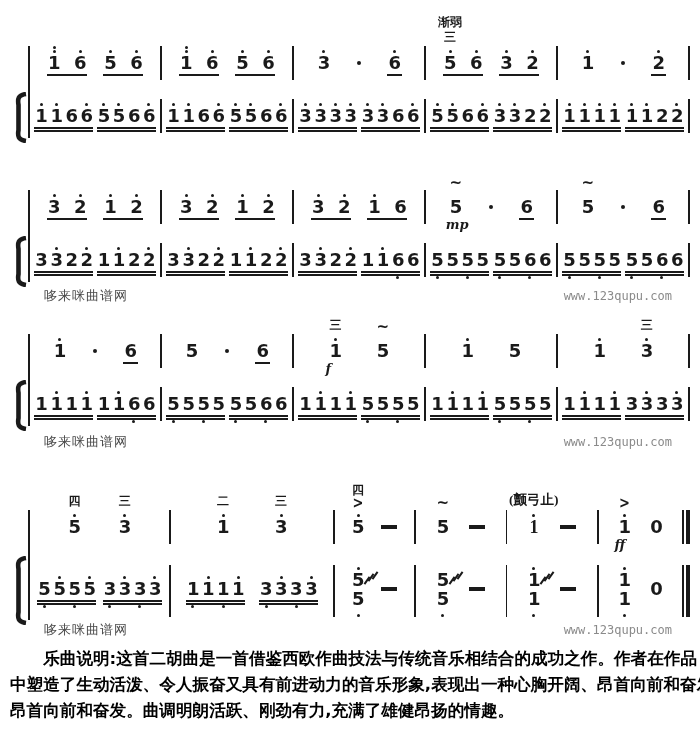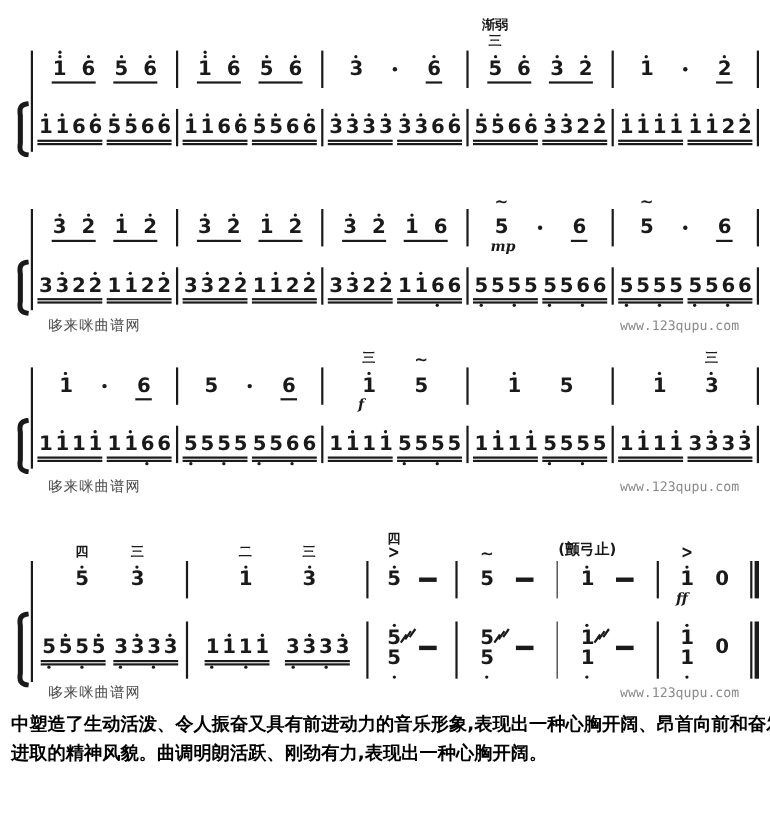--- a/index.html
+++ b/index.html
@@ -1585,21 +1585,21 @@
               <span class="nt">
                 <span class="da"></span>
                 <span class="dg">
                   <span class="dashbar"></span>
                 </span>
                 <span class="db"></span>
               </span>
             </span>
           </div>
           <span class="bl"></span>
-          <div class="ms" style="flex-grow: 90;">
+          <div class="ms" style="flex-grow: 90; font-family: Liberation Serif, serif;">
             <span class="grp g2">
               <span class="nt">
                 <span class="ann">
                   <span class="txt small">(颤弓止)</span>
                 </span>
                 <span class="da">
                   <span class="dt"></span>
                 </span>
                 <span class="dg">1</span>
                 <span class="db"></span>
@@ -1901,16 +1901,17 @@
         <div class="bracket" style="top: 84px;"><svg width="18" height="69" viewBox="0 0 18 69">
             <path d="M15 2 C7 3 6.5 7 7.5 13 L7.5 56 C6.5 62 7 66 15 67" fill="none" stroke="#1a1a1a" stroke-width="4.6"></path>
           </svg></div>
       </div>
       <div class="wmrow" style="margin-top: 2px;">
         <span class="wm-left">哆来咪曲谱网</span>
         <span class="wm-right">www.123qupu.com</span>
       </div>
     </div>
   <div id="description">
+    <div class="dline indent">乐曲说明:这首二胡曲是一首借鉴西欧作曲技法与传统音乐相结合的成功之作。作者在作品</div>
     <div class="dline">中塑造了生动活泼、令人振奋又具有前进动力的音乐形象,表现出一种心胸开阔、昂首向前和奋发</div>
-    <div class="dline">进取的精神风貌。曲调明朗活跃、刚劲有力,表现出一种心胸开阔。</div>
+    <div class="dline">昂首向前和奋发。曲调明朗活跃、刚劲有力,充满了雄健昂扬的情趣。</div>
   </div>
 </div>
 
 </body></html>

